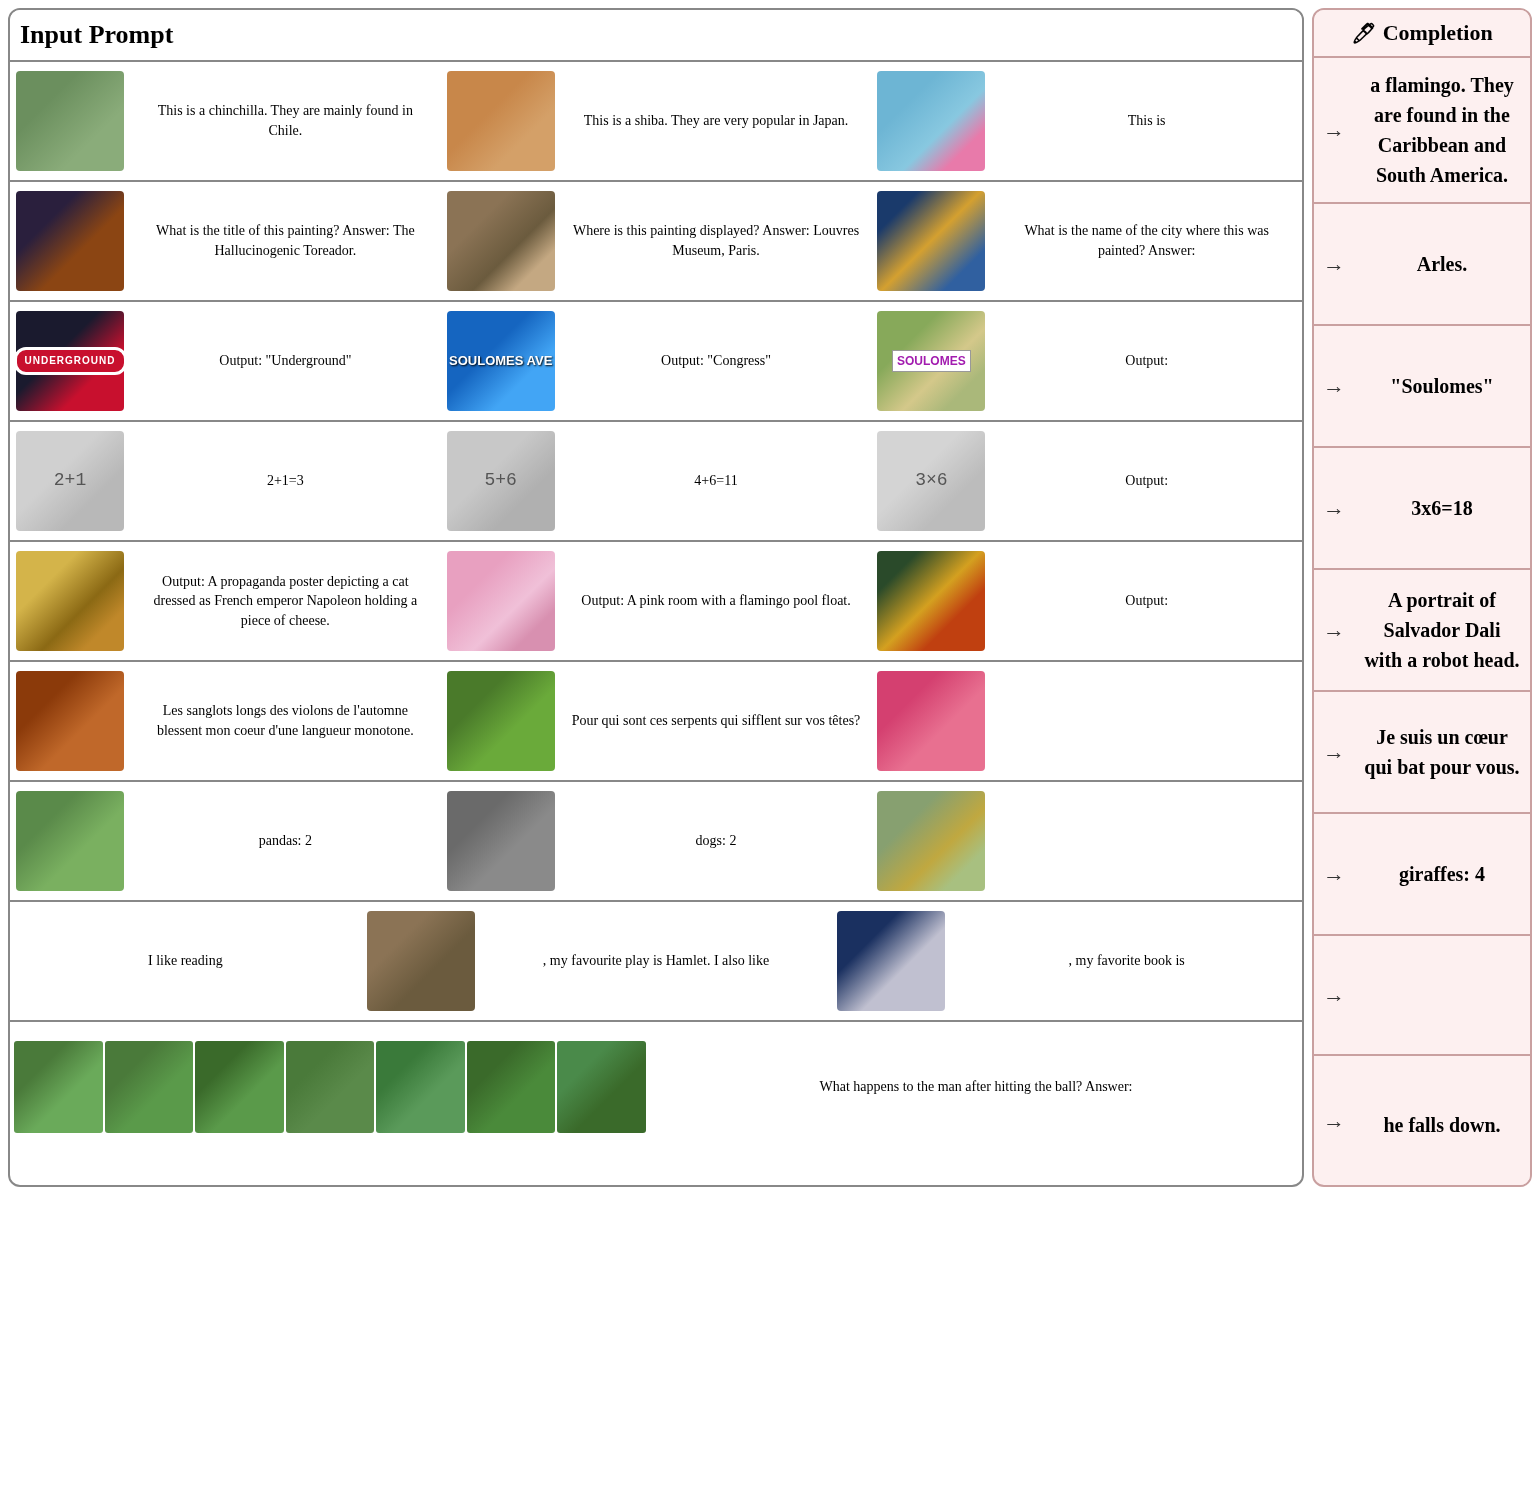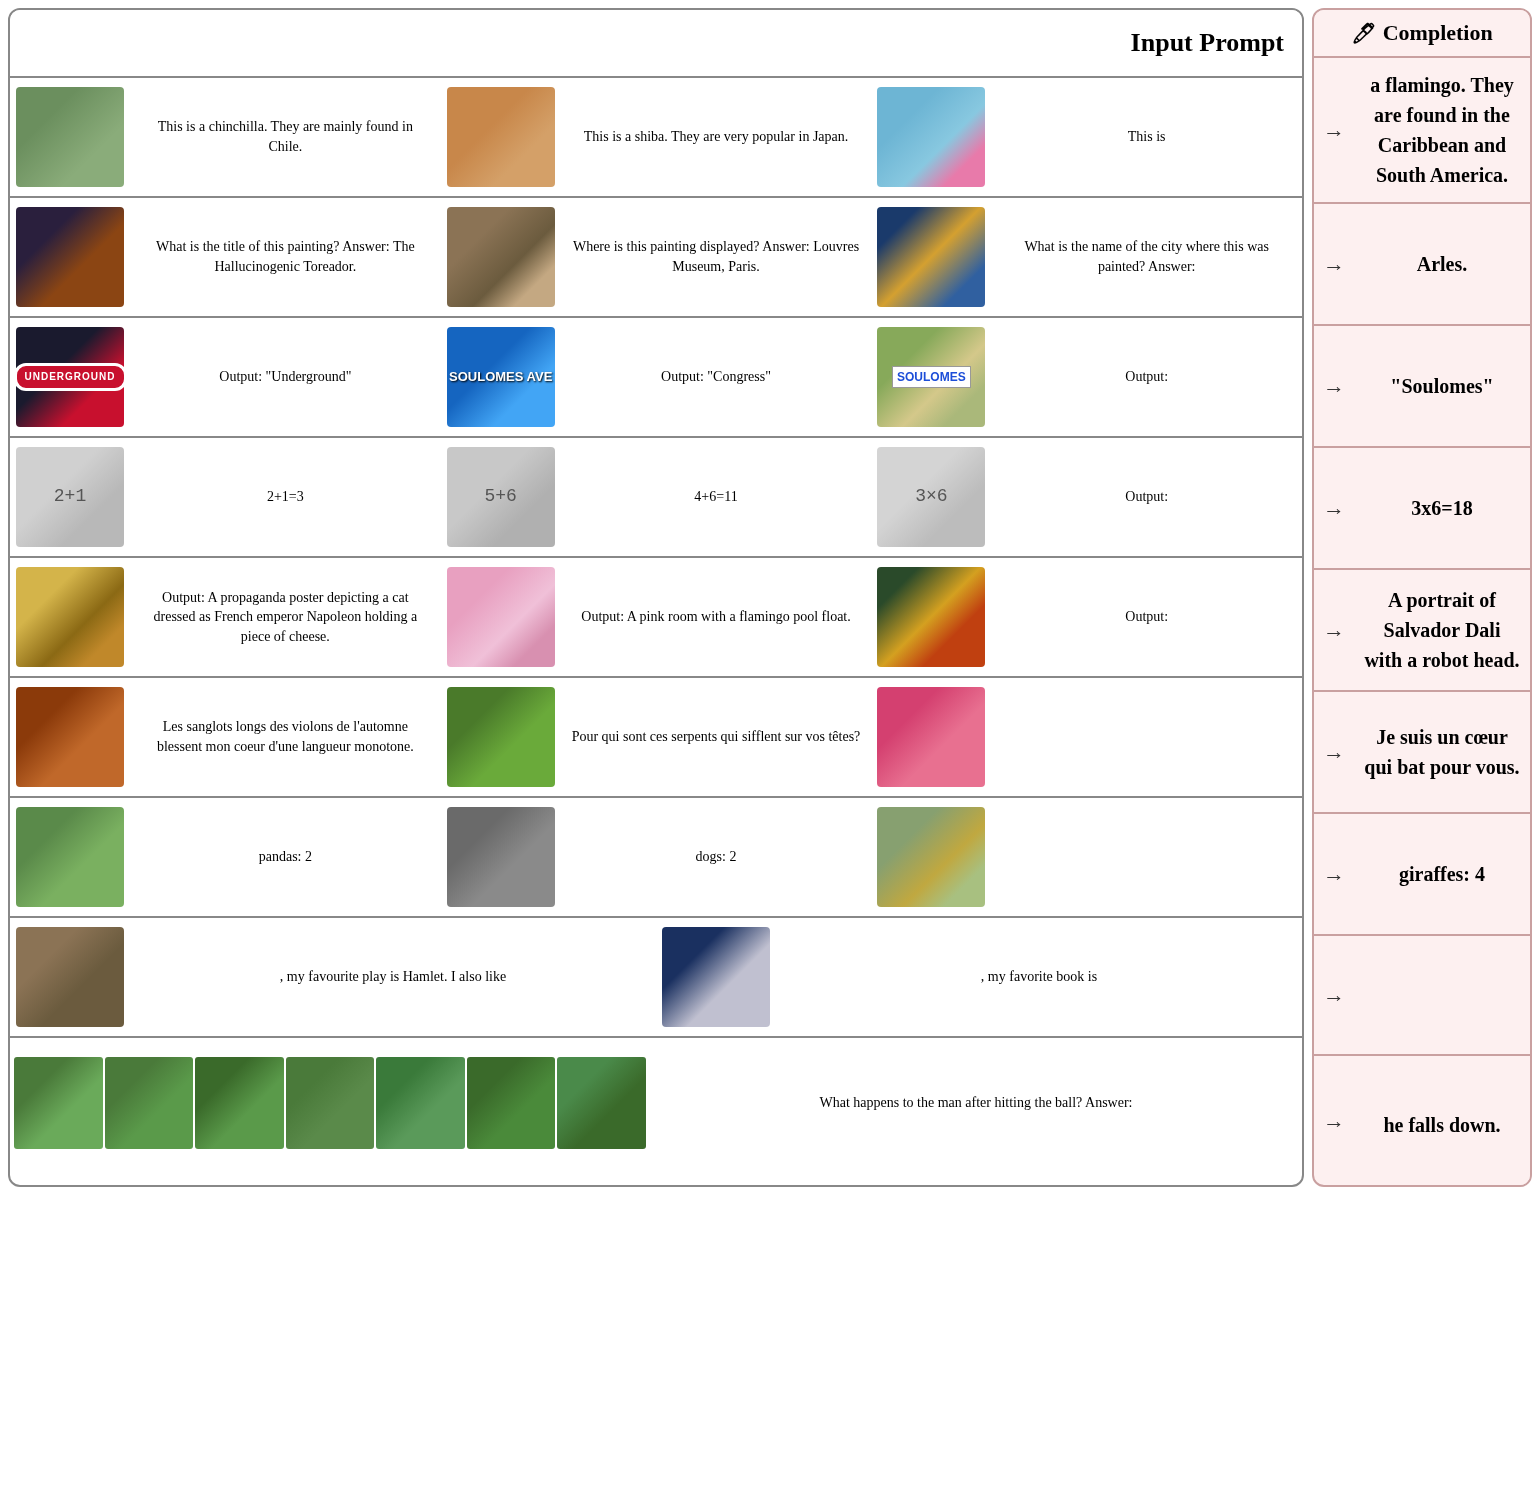--- a/index.html
+++ b/index.html
@@ -19,24 +19,24 @@
     }
 
     .left-panel {
       flex: 1;
       border: 2px solid #888;
       border-radius: 12px;
       overflow: hidden;
     }
 
     .left-header {
-      text-align: right;
+      text-align: left;
       font-size: 26px;
       font-weight: bold;
-      padding: 18px;
+      padding: 10px;
       border-bottom: 2px solid #888;
       background: #fff;
     }
 
     .right-panel {
       width: 220px;
       border: 2px solid #c9a0a0;
       border-radius: 12px;
       overflow: hidden;
       background: #fdf0f0;
@@ -181,21 +181,21 @@
       font-weight: bold;
       font-size: 13px;
       color: #fff;
       text-shadow: 1px 1px 2px #000;
     }
 
     .soulomes-text {
       font-family: Arial, sans-serif;
       font-weight: bold;
       font-size: 12px;
-      color: #1d4ed8;
+      color: #a21caf;
       background: #fff;
       padding: 2px 4px;
       border: 1px solid #999;
     }
 
     .math-text {
       font-family: 'Courier New', monospace;
       font-size: 18px;
       color: #555;
     }
@@ -377,20 +377,23 @@
         <span>dogs: 2</span>
       </div>
       <div class="img-cell cell">
         <div class="img-placeholder img-giraffes"></div>
       </div>
       <div class="text-cell cell">
       </div>
     </div>
 
     <div class="prompt-row">
+      <div class="text-cell cell" style="min-width:130px;">
+        <span>I like reading</span>
+      </div>
       <div class="img-cell cell">
         <div class="img-placeholder img-shakespeare"></div>
       </div>
       <div class="text-cell cell">
         <span>, my favourite play is Hamlet. I also like</span>
       </div>
       <div class="img-cell cell">
         <div class="img-placeholder img-obama"></div>
       </div>
       <div class="text-cell cell">

